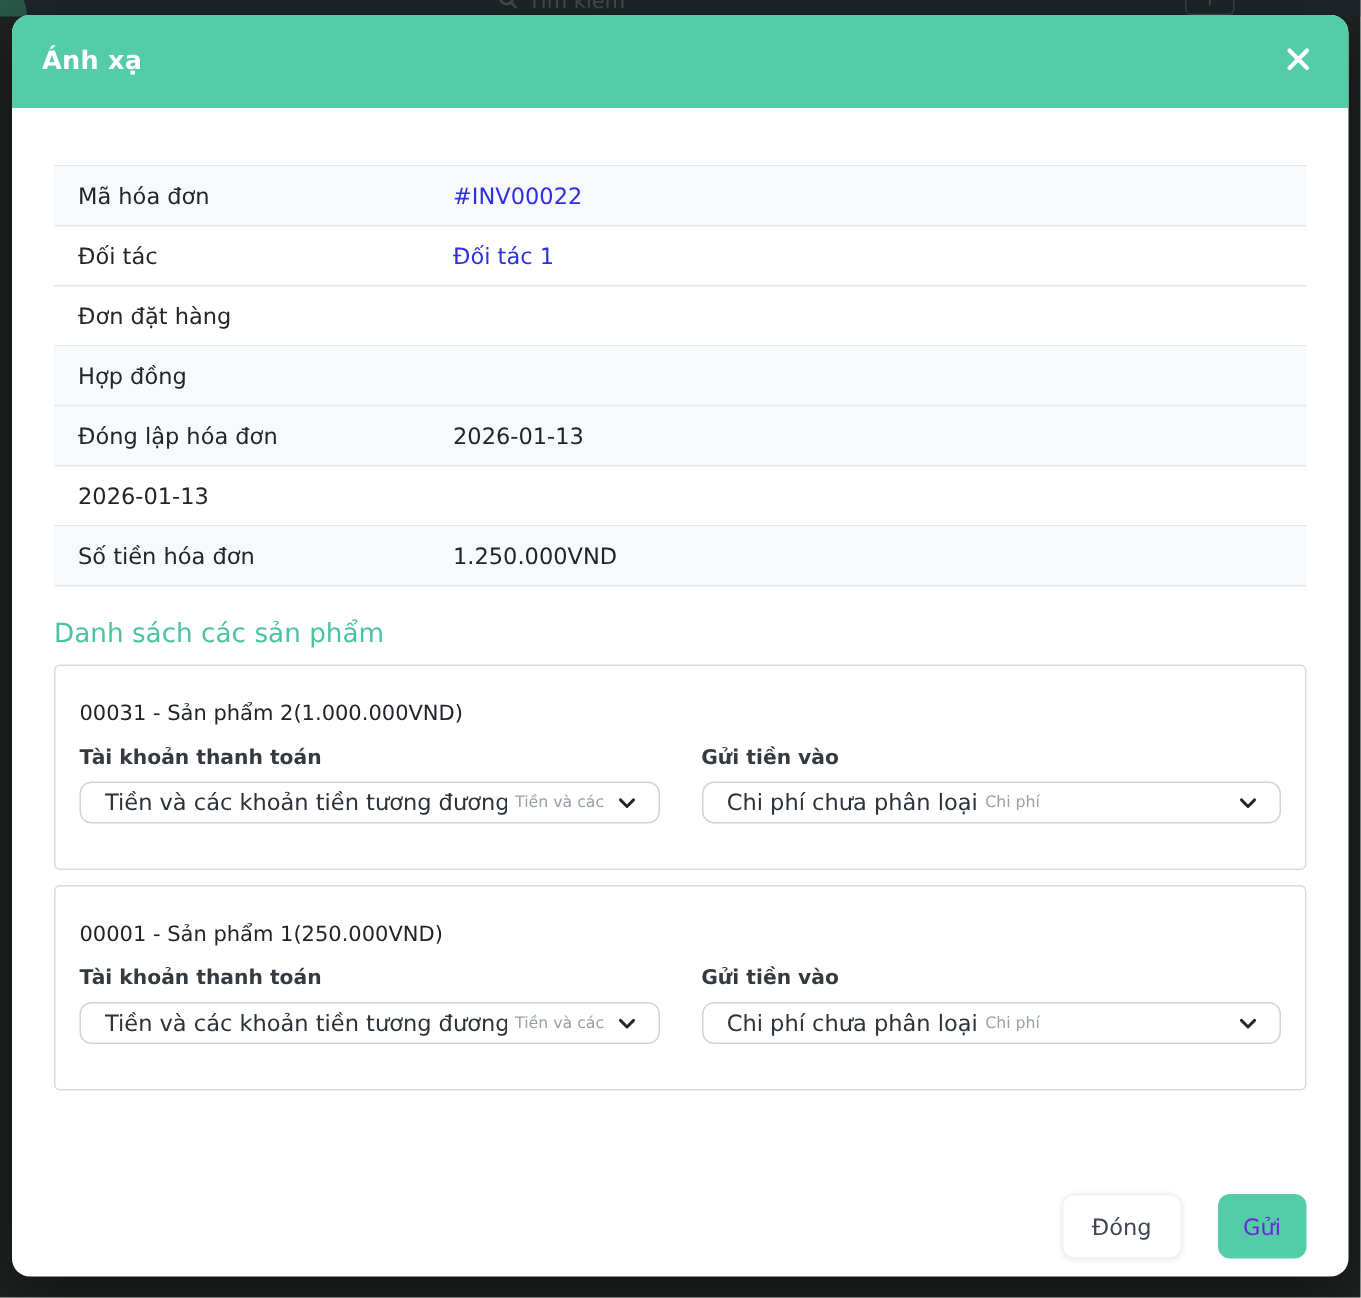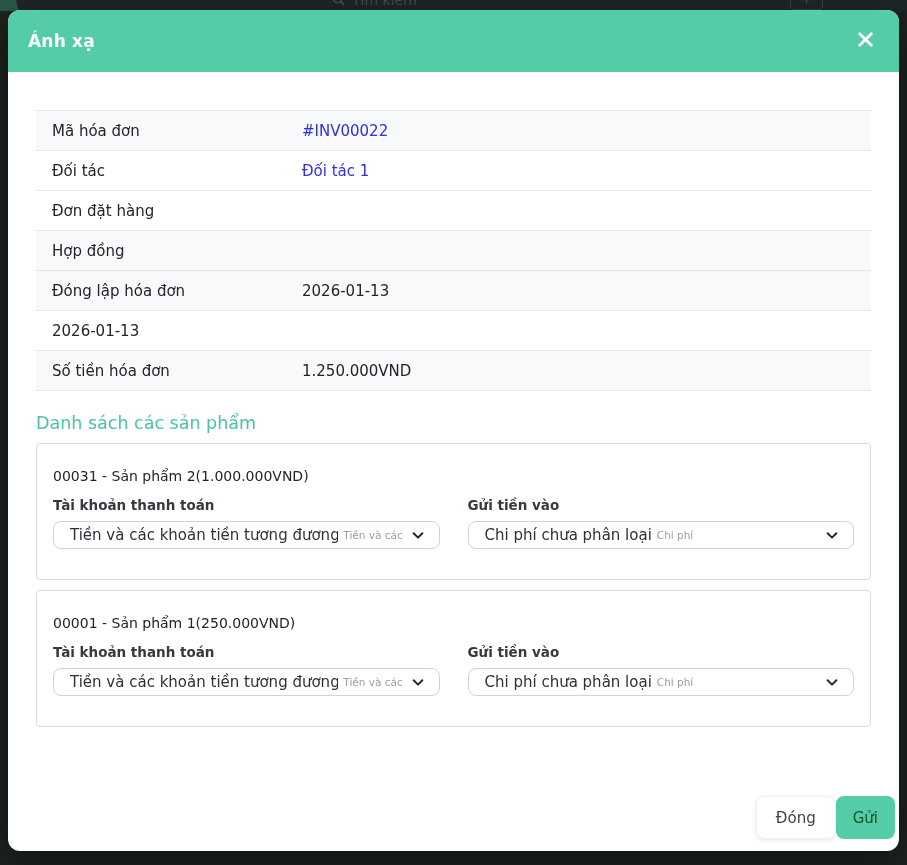--- a/index.html
+++ b/index.html
@@ -97,30 +97,30 @@
   .sel-hint {
     font-size: 10.5px; color: #98a0a8; margin-left: 5px;
     white-space: nowrap; overflow: hidden; flex: 1 1 auto;
   }
   .sel-chevron { flex: 0 0 auto; margin-left: 8px; display: flex; }
 
   
   .modal-footer {
     flex: 0 0 auto;
     display: flex; justify-content: flex-end; align-items: center;
-    gap: 0; padding: 0 4px 12px;
+    gap: 24px; padding: 0 28px 12px;
   }
   .btn { height: 43px; border-radius: 8px; font-size: 15px; cursor: pointer;
          font-family: inherit; }
   .btn-dong {
     background: #ffffff; color: #3d4552; border: 1px solid #f0f1f3;
     padding: 0 19px; box-shadow: 0 1px 4px rgba(0,0,0,0.10);
   }
   .btn-gui {
-    background: var(--accent, #53cca7); color: #14532d; border: none;
+    background: var(--accent, #53cca7); color: #6d28d9; border: none;
     padding: 0 17px; font-weight: 500;
   }
 </style>
 </head>
 <body>
 
 <div class="backdrop-top">
   <div class="bg-teal-glow"></div>
   <div class="bg-search">
     <span>

